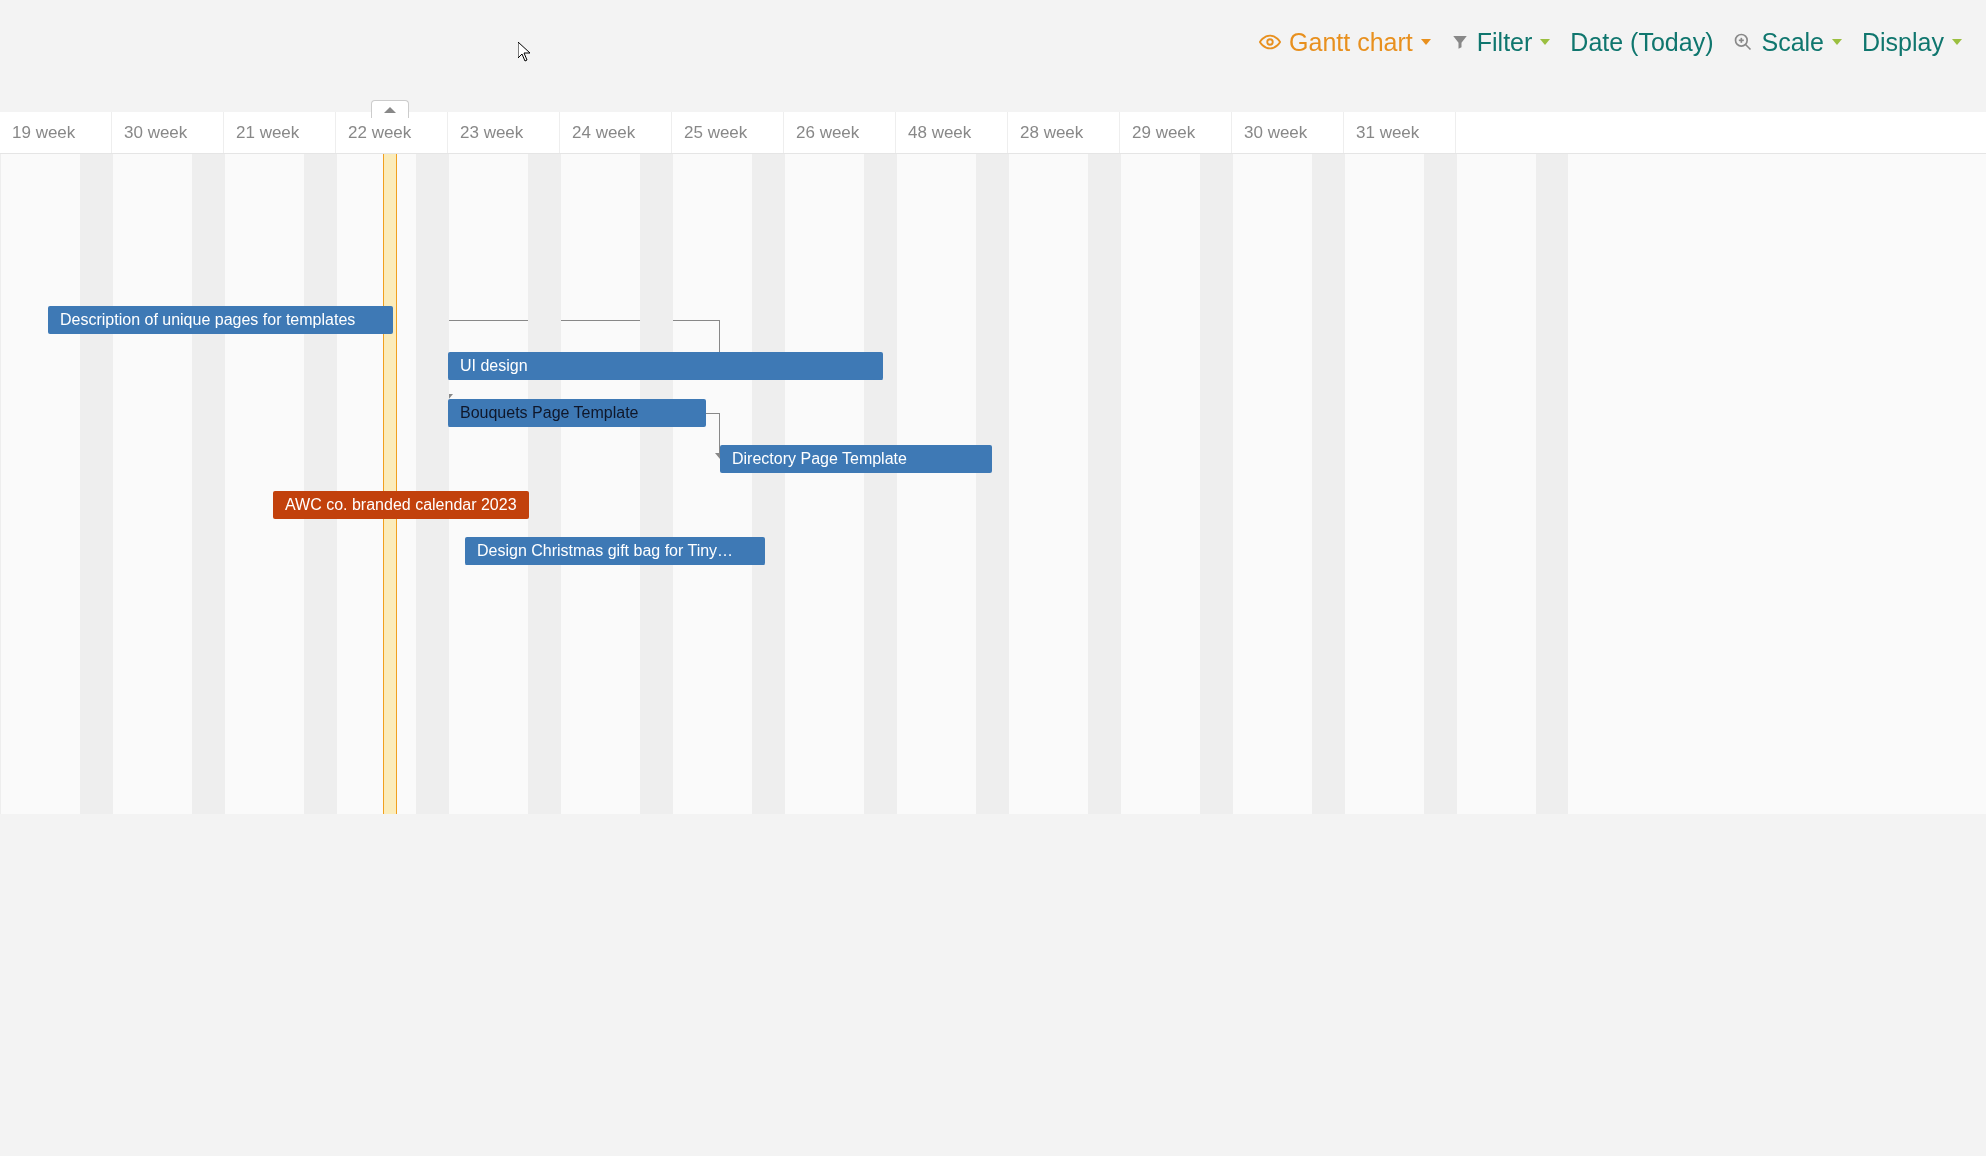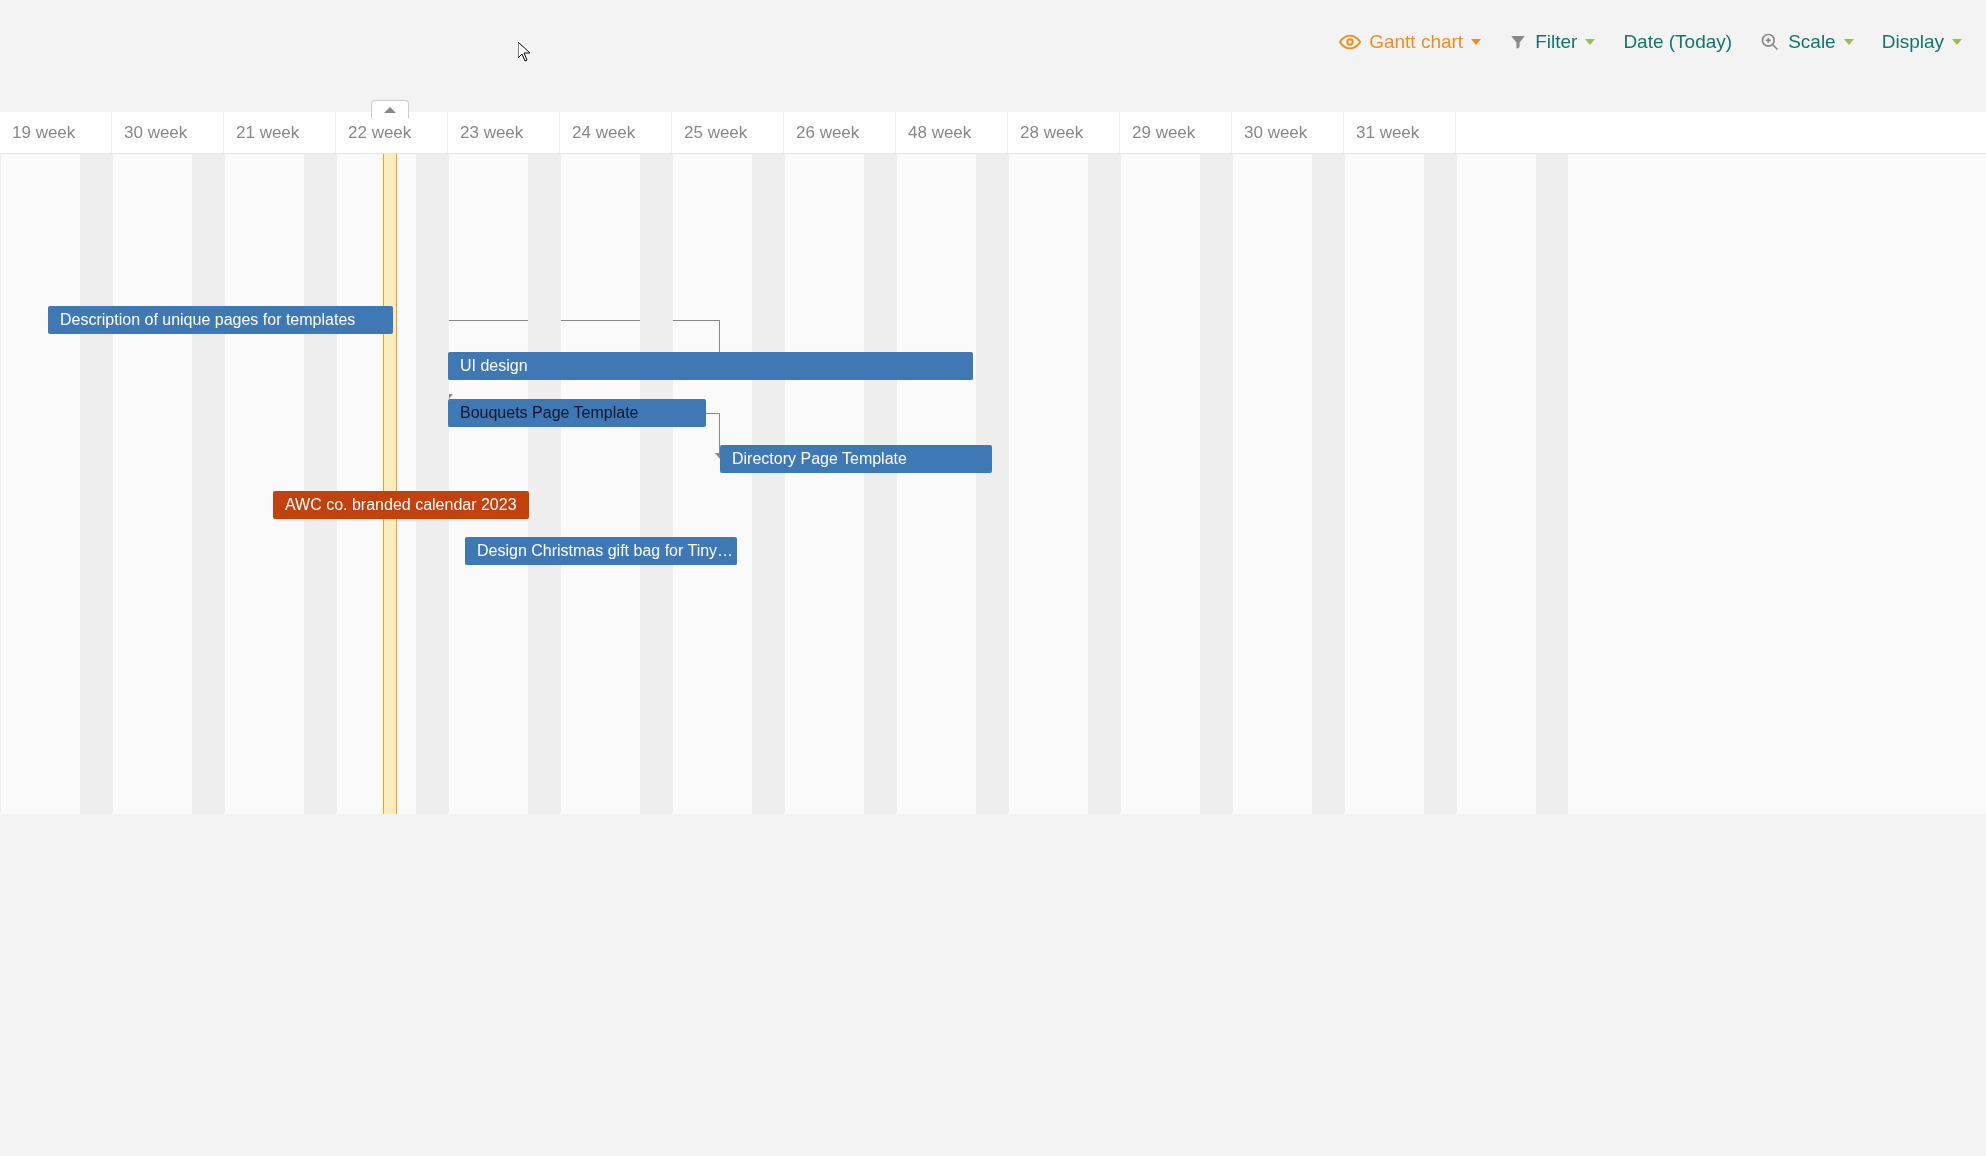--- a/index.html
+++ b/index.html
@@ -9,23 +9,23 @@
     background: #f3f3f3;
     color: #444;
     overflow: hidden;
   }
   .toolbar {
     height: 112px;
     background: #f3f3f3;
     display: flex;
     align-items: center;
     justify-content: flex-end;
-    gap: 28px;
+    gap: 20px;
     padding: 0 24px 28px 24px;
-    font-size: 19px;
+    font-size: 25px;
   }
   .toolbar-item {
     display: inline-flex;
     align-items: center;
     gap: 8px;
     cursor: pointer;
     color: #0f766e;
     white-space: nowrap;
   }
   .toolbar-item.active { color: #e8901e; }
@@ -275,31 +275,31 @@
       <div class="grid-col" style="left: 1232px;"></div>
       <div class="weekend-stripe" style="left: 1312px;"></div>
       <div class="grid-col" style="left: 1344px;"></div>
       <div class="weekend-stripe" style="left: 1424px;"></div>
       <div class="grid-col" style="left: 1456px;"></div>
       <div class="weekend-stripe" style="left: 1536px;"></div>
       <div class="today-line" style="left: 383px;"></div>
       <div class="task-bar task-blue" style="left: 48px; top: 152px; width: 345px;">
         <span class="label" style="color: rgb(255, 255, 255);">Description of unique pages for templates</span>
       </div>
-      <div class="task-bar task-blue task-corner both-corners" style="left: 448px; top: 198px; width: 525px;">
+      <div class="task-bar task-blue task-corner both-corners" style="left: 448px; top: 198px; width: 435px;">
         <span class="label" style="color: rgb(255, 255, 255);">UI design</span>
       </div>
       <div class="task-bar task-blue task-corner left-corner" style="left: 448px; top: 245px; width: 258px;">
         <span class="label" style="color: #0f172a;">Bouquets Page Template</span>
       </div>
       <div class="task-bar task-blue" style="left: 720px; top: 291px; width: 272px;">
         <span class="label" style="color: rgb(255, 255, 255);">Directory Page Template</span>
       </div>
       <div class="task-bar task-orange" style="left: 273px; top: 337px; width: 256px;">
         <span class="label" style="color: rgb(255, 255, 255);">AWC co. branded calendar 2023</span>
       </div>
-      <div class="task-bar task-blue task-corner both-corners" style="left: 465px; top: 383px; width: 272px;">
+      <div class="task-bar task-blue task-corner both-corners" style="left: 465px; top: 383px; width: 300px;">
         <span class="label" style="color: rgb(255, 255, 255);">Design Christmas gift bag for Tiny…</span>
       </div>
     </div>
 </div>
 
 <div class="today-handle" style="position: absolute; left: 390px; top: 100px;"></div>
 
 </body></html>

